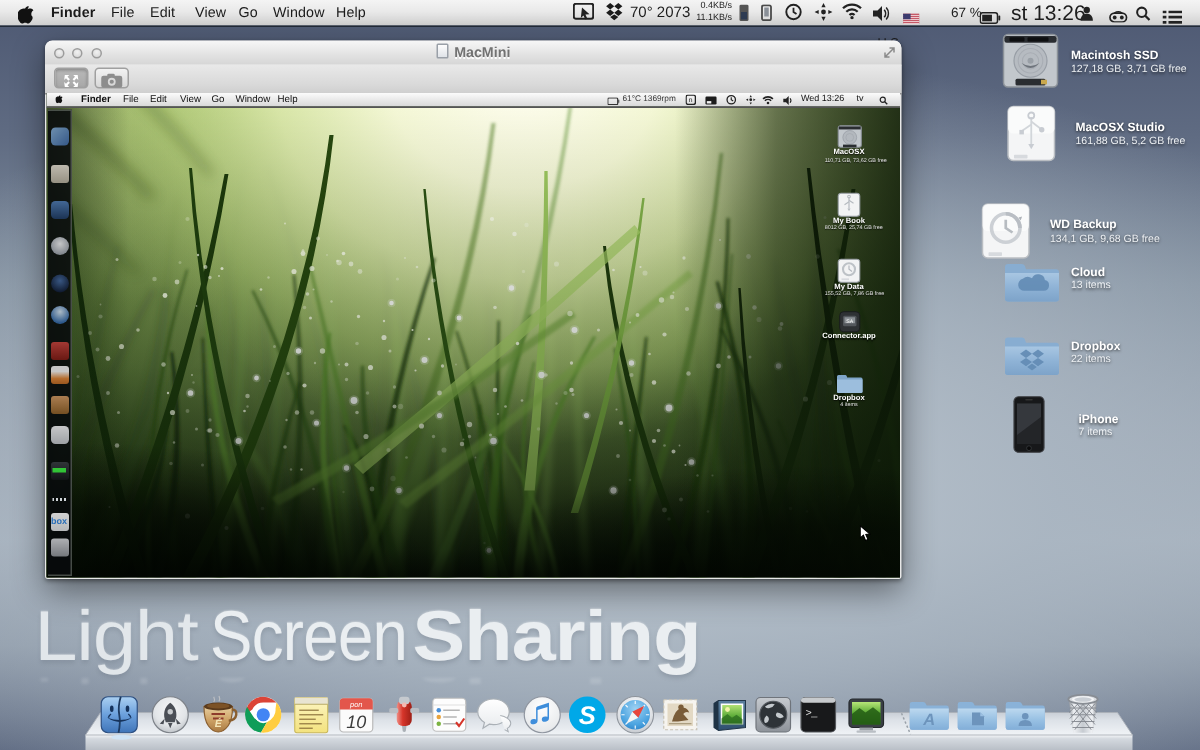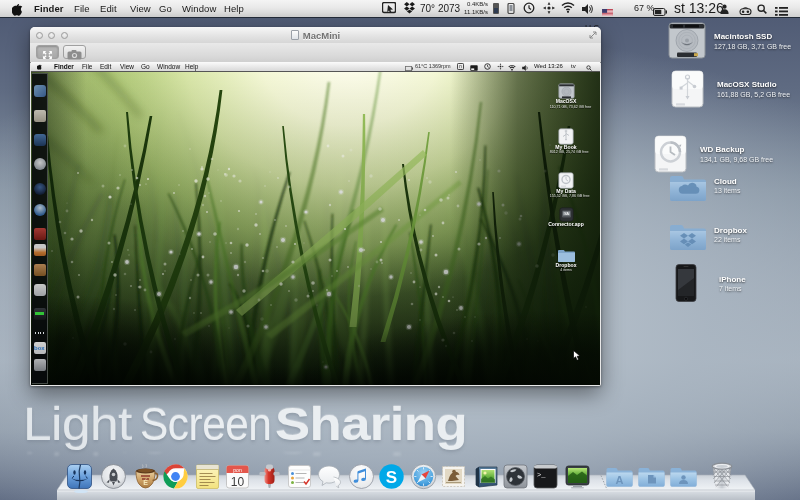--- a/index.html
+++ b/index.html
@@ -56,21 +56,21 @@
 #caption{position:absolute;left:0;top:396px;font-size:47px;letter-spacing:-0.5px;color:#eaeef1;
  text-shadow:0 -1px 1px rgba(255,255,255,.3), 0 2px 3px rgba(95,105,120,.3);white-space:nowrap;height:60px;width:800px;}
 #caption span{position:absolute;top:0;display:inline-block;transform-origin:0 50%;}
 #caption .w1{left:23px;font-weight:400;opacity:.9;transform:scaleX(1.095);}
 #caption .w2{left:140px;font-weight:400;transform:scaleX(0.901);}
 #caption .w3{left:275px;font-weight:700;transform:scaleX(1.12);}
 #capref{position:absolute;left:0;top:452px;width:800px;height:40px;overflow:hidden;opacity:.14;filter:blur(1px);}
 #capref > div{transform:scaleY(-1);position:absolute;left:0;top:-46px;width:800px;height:60px;font-size:47px;letter-spacing:-0.5px;color:#fdfeff;white-space:nowrap;}
 #capref span{position:absolute;top:0;display:inline-block;transform-origin:0 50%;}
 
-#dockwrap{position:absolute;left:0;top:455px;width:710px;height:45px;}
+#dockwrap{position:absolute;left:0;top:455px;width:710px;height:45px;font-style:italic;}
 .dkic{position:absolute;width:27px;height:27px;top:8px;}
 .dkic svg{display:block;}
 </style></head>
 <body>
 <div id="desktop"></div>
 <div id="menubar">
  <span class="l" style="left:12px;top:0px"><svg class="appl" viewBox="0 0 170 170" width="9" height="11" style="margin-top:3px">
         <path fill="#111" d="M150 130c-4 10-6 14-12 23-8 12-19 27-32 27-12 0-15-8-32-8s-20 8-32 8c-13 0-23-13-31-25C-10 122-12 77 7 53c13-17 34-27 53-27 12 0 23 8 30 8 7 0 21-9 35-8 6 0 23 2 34 18-30 16-25 58-9 66zM109 0c2 12-3 24-10 32-7 9-19 16-30 15-2-12 4-24 11-32C87 7 100 1 109 0z"></path>
       </svg></span>
  <span class="l" style="left:34px;font-weight:bold;">Finder</span>

